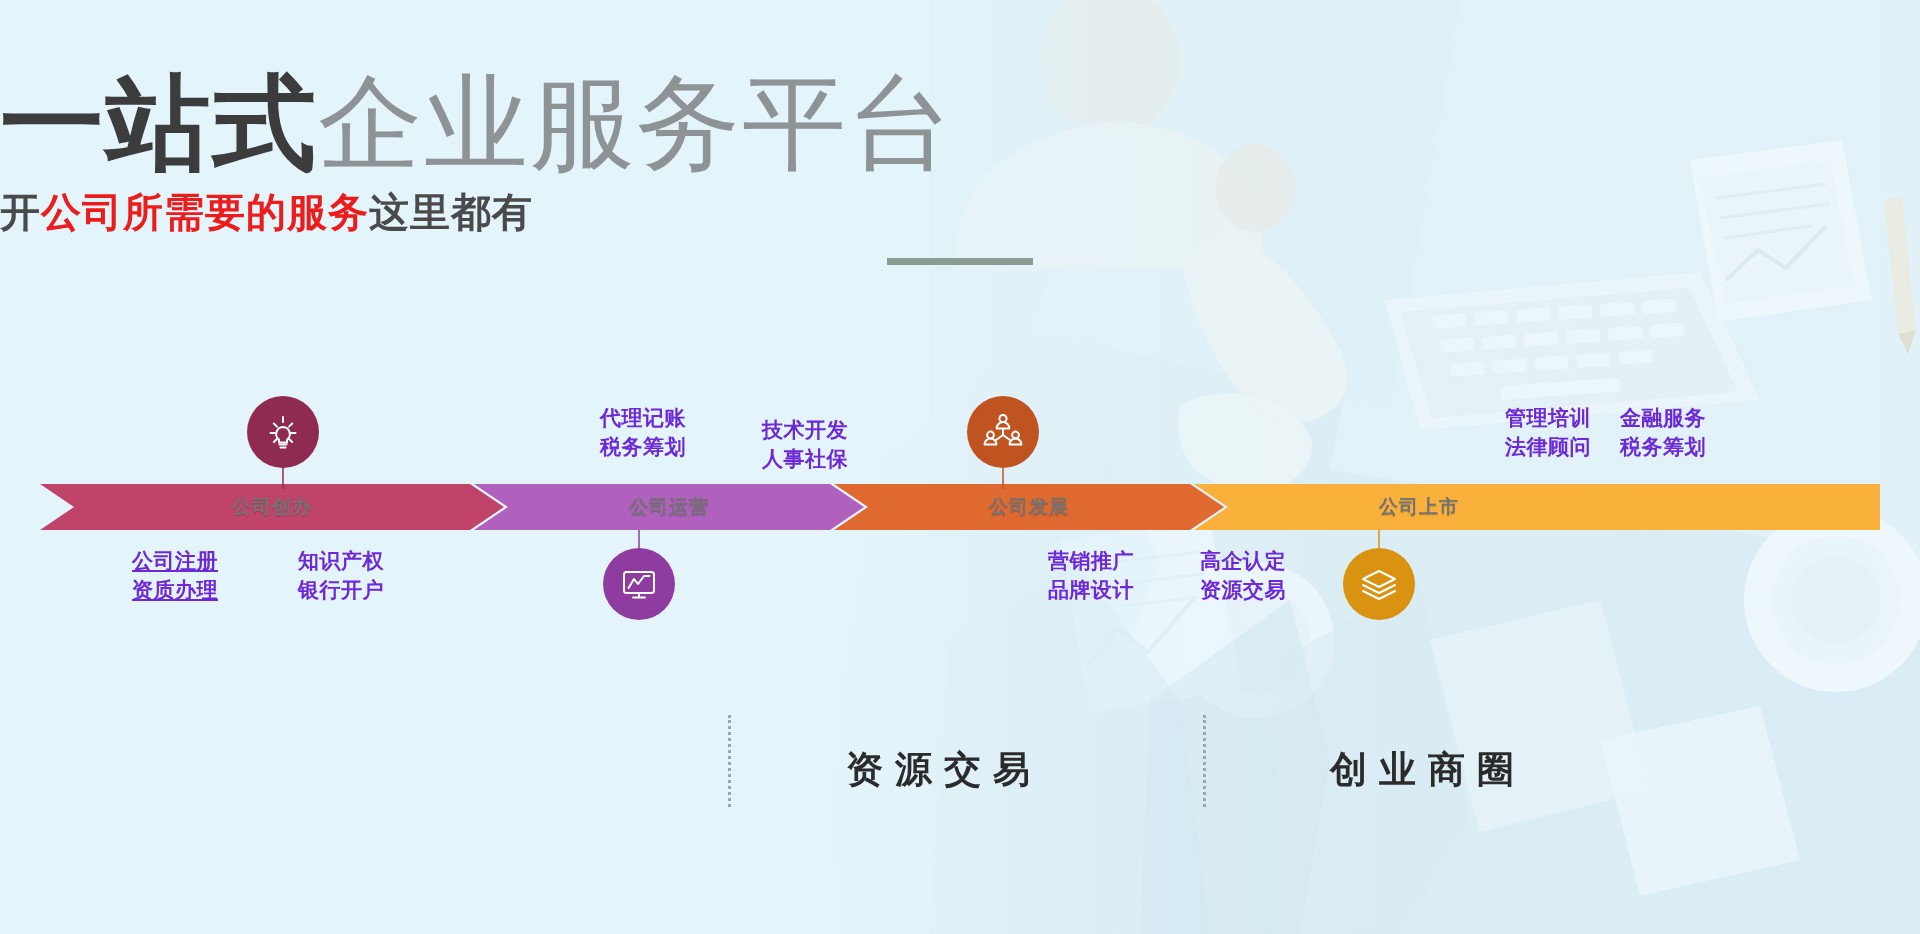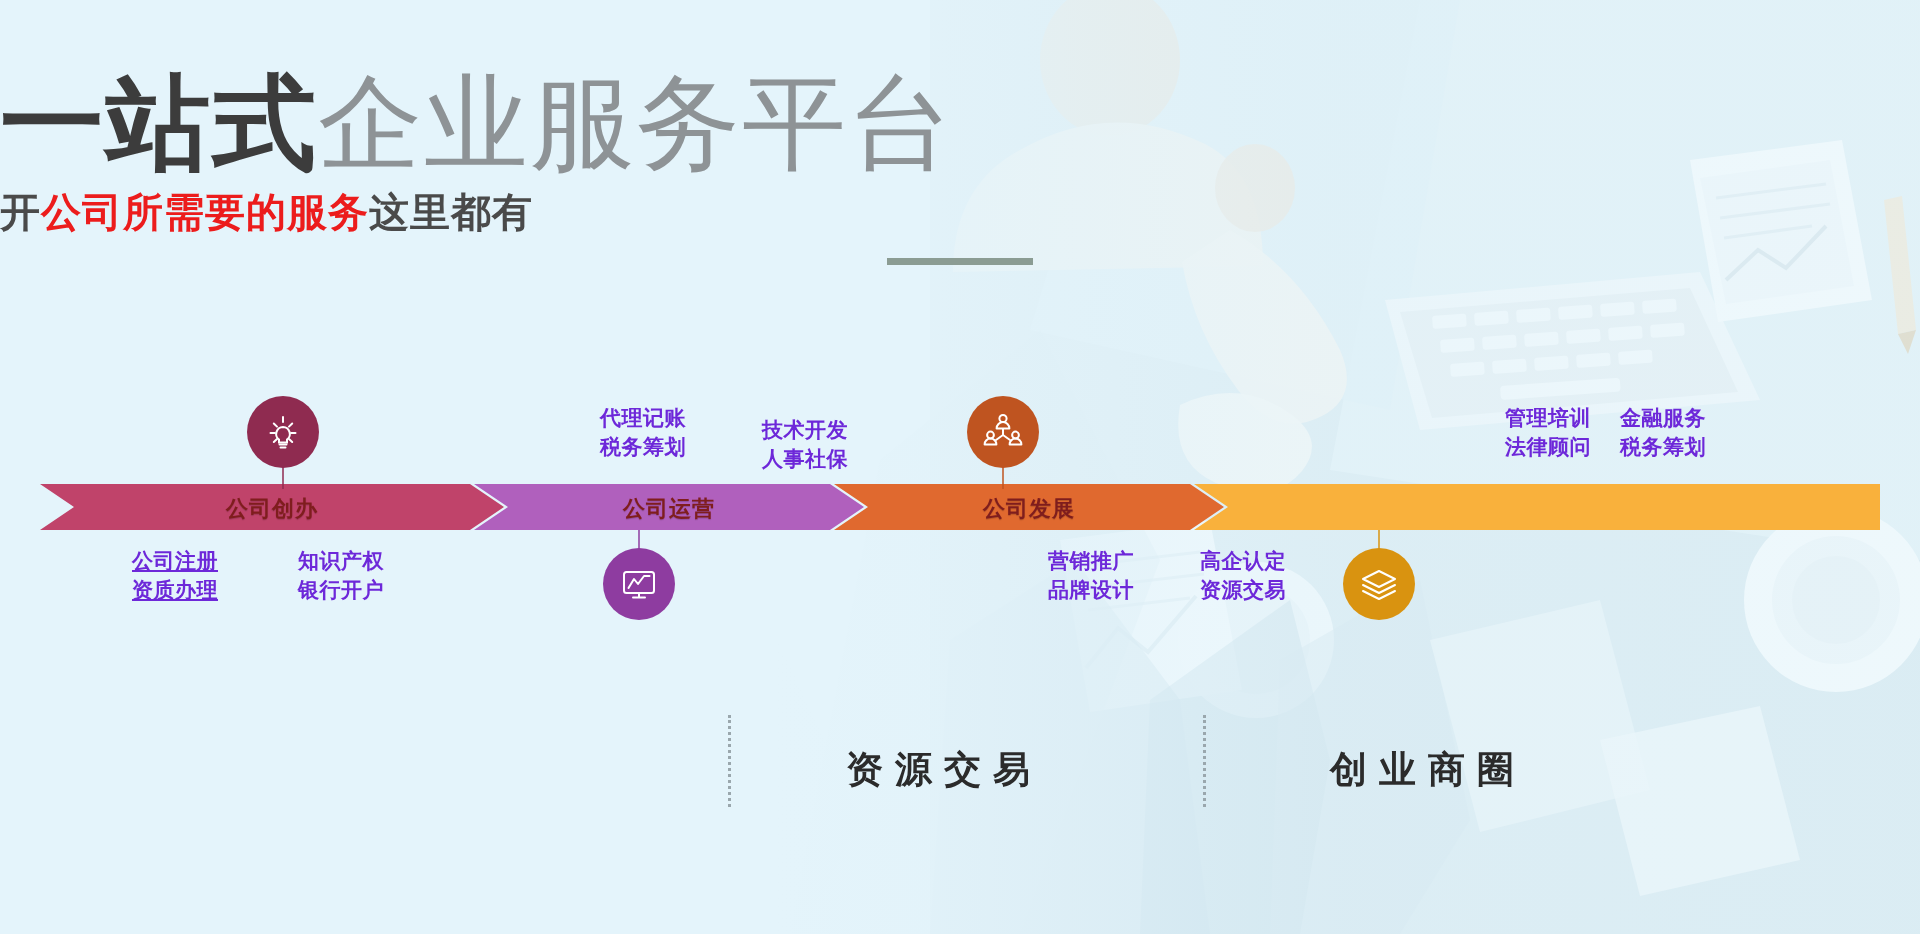--- a/index.html
+++ b/index.html
@@ -68,23 +68,23 @@
   .band {
     position: absolute;
     left: 40px; top: 484px;
     width: 1840px; height: 46px;
   }
   .band svg { display:block; }
 
   .seg-label {
     position: absolute;
     top: 494px;
-    font-size: 22px;
+    font-size: 19px;
     font-weight: 700;
-    color: #7f1d1d;
+    color: #737373;
     text-align: center;
     letter-spacing: 1px;
     white-space: nowrap;
     text-shadow: 0 1px 1px rgba(0,0,0,.18);
   }
 
   
   .medallion {
     position: absolute;
     width: 72px; height: 72px;
@@ -237,20 +237,21 @@
 
       <polygon points="794,0 1150,0 1184,23 1150,46 794,46 828,23" fill="#e0692f"></polygon>
 
       <polygon points="1154,0 1840,0 1840,46 1154,46 1188,23" fill="#f9b13c"></polygon>
     </svg>
   </div>
 
   <div class="seg-label" style="left:40px;  width:464px;">公司创办</div>
   <div class="seg-label" style="left:474px; width:390px;">公司运营</div>
   <div class="seg-label" style="left:834px; width:390px;">公司发展</div>
+  <div class="seg-label" style="left:1194px;width:450px;">公司上市</div>
 
   <div class="stem" style="left:282px; top:467px; height:22px; color:#8f2b50;"></div>
   <div class="medallion" style="left:247px; top:396px; background:#8f2b50;">
     <span>
       <svg width="42" height="42" viewBox="0 0 42 42" fill="none" stroke="#ffffff" stroke-width="2" stroke-linecap="round">
         <path d="M21 16 a7 7 0 0 1 4 12.6 v3 h-8 v-3 A7 7 0 0 1 21 16z"></path>
         <line x1="17.5" y1="33.5" x2="24.5" y2="33.5"></line>
         <line x1="18.5" y1="36.5" x2="23.5" y2="36.5"></line>
         <line x1="21" y1="6" x2="21" y2="11"></line>
         <line x1="8.5" y1="22" x2="13" y2="22"></line>

